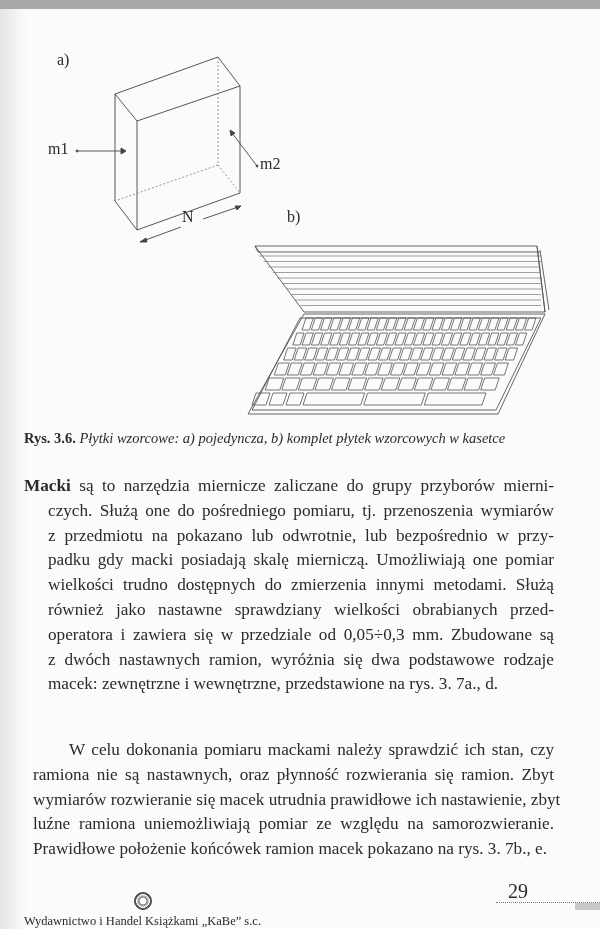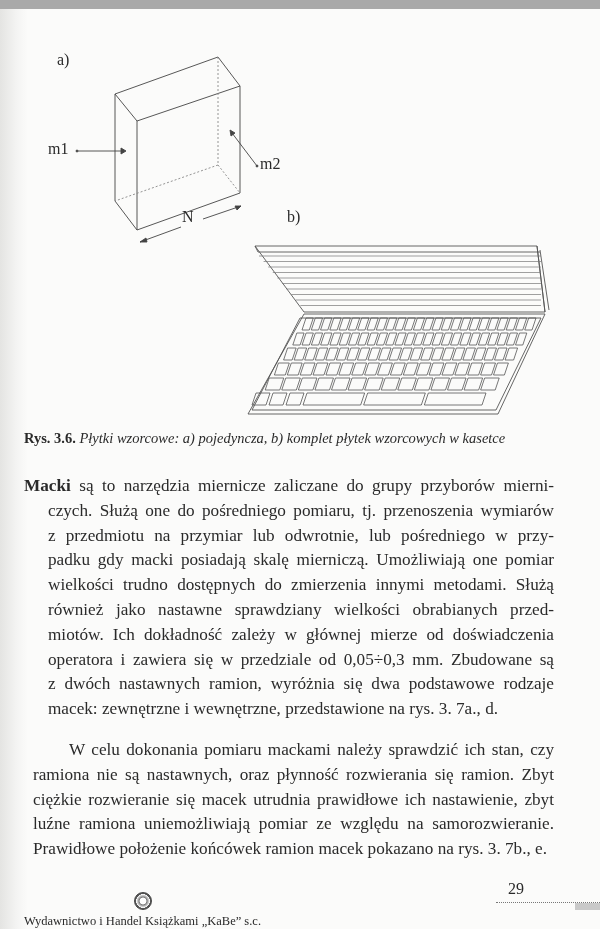--- a/index.html
+++ b/index.html
@@ -27,21 +27,21 @@
   #para1 { left: 24px; top: 474px; width: 530px; }
   #para1 .line { display: block; text-align-last: justify; white-space: nowrap; }
   #para1 .line.indent { padding-left: 24px; }
   #para1 .line.last { text-align-last: left; }
   #para2 { left: 24px; top: 738px; width: 530px; }
   #para2 .line { display: block; text-align-last: justify; white-space: nowrap; margin-left: 9px; }
   #para2 .line.first { padding-left: 36px; }
   #para2 .line.last { text-align-last: left; }
   .footer { position: absolute; left: 24px; top: 892px; font-size: 12.5px; display: flex; align-items: center; gap: 4px; flex-direction: column; }
   .logo { width: 16px; height: 16px; border-radius: 50%; border: 1px solid #444; background: radial-gradient(circle, #fff 30%, #777 32%, #fff 60%, #555 62%); }
-  .page-num { position: absolute; left: 508px; top: 880px; font-size: 16px; text-align: right; }
+  .page-num { position: absolute; left: 508px; top: 880px; font-size: 20px; text-align: right; }
   .page-rule { position: absolute; left: 496px; top: 902px; width: 104px; border-top: 1px dotted #777; }
   .page-tab { position: absolute; left: 575px; top: 903px; width: 25px; height: 7px; background: #c9c9c9; }
 </style>
 </head>
 <body>
 
 <div class="top-band"></div>
 <div class="left-shade"></div>
 
 <div class="fig-label" id="fig-a-label">a)</div>
@@ -219,34 +219,33 @@
 </svg>
 
 <div class="caption">
   <b>Rys. 3.6.</b>
   <i>Płytki wzorcowe: a) pojedyncza, b) komplet płytek wzorcowych w kasetce</i>
 </div>
 
 <div class="para" id="para1">
   <span class="line"><b>Macki</b><span> są to narzędzia miernicze zaliczane do grupy przyborów mierni-</span></span>
   <span class="line indent">czych. Służą one do pośredniego pomiaru, tj. przenoszenia wymiarów</span>
-  <span class="line indent">z przedmiotu na przymiar lub odwrotnie, lub pośredniego w przy-</span>
+  <span class="line indent">z przedmiotu na pokazano lub odwrotnie, lub bezpośrednio w przy-</span>
   <span class="line indent">padku gdy macki posiadają skalę mierniczą. Umożliwiają one pomiar</span>
   <span class="line indent">wielkości trudno dostępnych do zmierzenia innymi metodami. Służą</span>
   <span class="line indent">również jako nastawne sprawdziany wielkości obrabianych przed-</span>
-  <span class="line indent">miotów. Ich dokładność zależy w głównej mierze od doświadczenia</span>
   <span class="line indent">operatora i zawiera się w przedziale od 0,05÷0,3 mm. Zbudowane są</span>
   <span class="line indent">z dwóch nastawnych ramion, wyróżnia się dwa podstawowe rodzaje</span>
   <span class="line indent last">macek: zewnętrzne i wewnętrzne, przedstawione na rys. 3. 7a., d.</span>
 </div>
 
 <div class="para" id="para2">
   <span class="line first">W celu dokonania pomiaru mackami należy sprawdzić ich stan, czy</span>
   <span class="line">ramiona nie są nastawnych, oraz płynność rozwierania się ramion. Zbyt</span>
-  <span class="line">ciężkie rozwieranie się macek utrudnia prawidłowe ich nastawienie, zbyt</span>
+  <span class="line">wymiarów rozwieranie się macek utrudnia prawidłowe ich nastawienie, zbyt</span>
   <span class="line">luźne ramiona uniemożliwiają pomiar ze względu na samorozwieranie.</span>
   <span class="line last">Prawidłowe położenie końcówek ramion macek pokazano na rys. 3. 7b., e.</span>
 </div>
 
 <div class="footer">
   <span class="logo"></span>
   <span>Wydawnictwo i Handel Książkami „KaBe” s.c.</span>
 </div>
 <div class="page-num">29</div>
 <div class="page-rule"></div>

